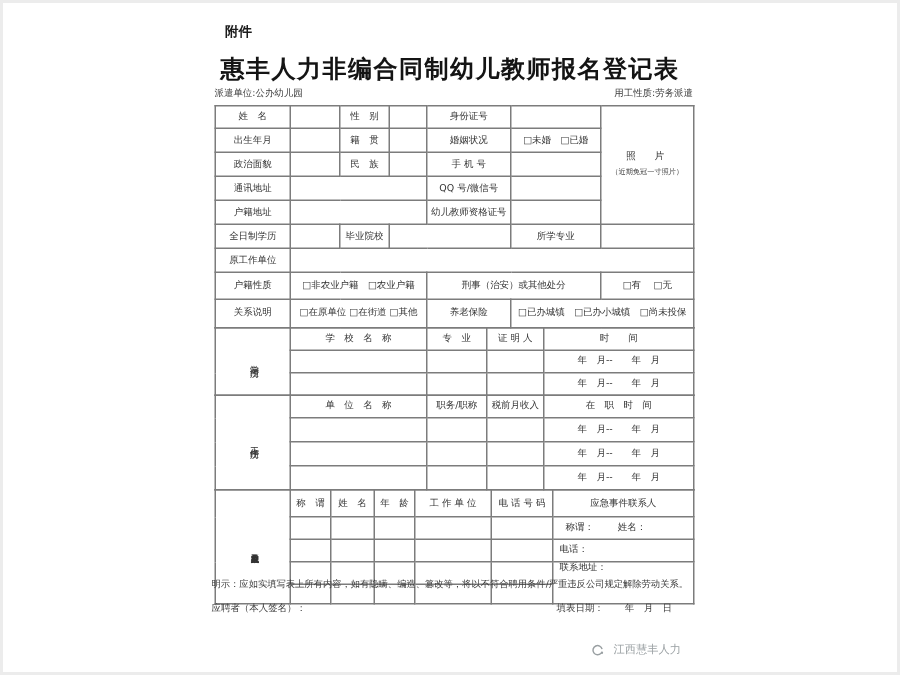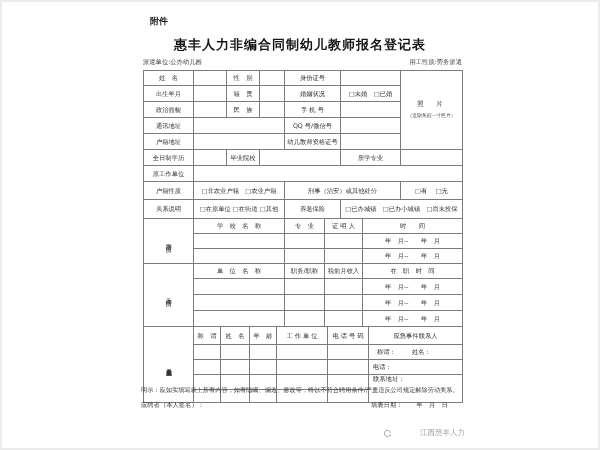--- a/index.html
+++ b/index.html
@@ -3,37 +3,37 @@
 <meta charset="utf-8">
 <style>
   html,body{margin:0;padding:0;}
   body{
     width:600px;height:450px;background:#ffffff;
     font-family:"DejaVu Sans","Liberation Sans",sans-serif;
     color:#2b2b2b;position:relative;overflow:hidden;
   }
   .frame{position:absolute;inset:0;border:2px solid #ececec;pointer-events:none;}
   .attachment{position:absolute;left:150px;top:15px;font-size:9px;font-weight:bold;color:#1c1c1c;}
-  .title{position:absolute;left:0;right:0;top:36px;text-align:center;font-size:13px;font-weight:bold;color:#141414;letter-spacing:1px;}
+  .title{position:absolute;left:0;right:0;top:36px;text-align:center;font-size:16px;font-weight:bold;color:#141414;letter-spacing:1px;}
   .meta{position:absolute;left:143px;top:58px;width:319px;display:flex;justify-content:space-between;font-size:6.3px;color:#3a3a3a;}
   .formwrap{position:absolute;left:143px;top:70px;width:319px;}
   table{border-collapse:collapse;table-layout:fixed;width:100%;border-radius:30px;}
   .formwrap table + table{margin-top:-1px;}
   td{border:1px solid #7c7c7c;font-size:6.3px;color:#333;text-align:center;vertical-align:middle;padding:0 1px;line-height:1.2;overflow:hidden;white-space:nowrap;}
   tr.h14 td{height:14px;} tr.h15 td{height:15px;} tr.h17 td{height:17px;} tr.h18 td{height:18px;} tr.h12 td{height:12px;}
   td.left{text-align:left;padding-left:4px;}
   .vlabel{writing-mode:vertical-lr;text-orientation:upright;margin:0 auto;font-size:6px;line-height:1.05;letter-spacing:1px;white-space:normal;}
   .vlabel.small{font-size:5.5px;letter-spacing:0;}
   .photo-cell{vertical-align:middle;}
   .photo-title{font-size:6.5px;letter-spacing:3px;margin-bottom:4px;}
   .photo-note{font-size:4.8px;color:#444;}
   .note{position:absolute;left:141px;top:386px;width:330px;font-size:6.2px;color:#3a3a3a;line-height:1.25;}
   .signline{position:absolute;left:141px;top:401px;width:321px;display:flex;justify-content:space-between;font-size:6.3px;color:#3a3a3a;}
   .signline .dates{display:flex;gap:14px;padding-right:14px;}
-  .logo{position:absolute;top:428px;left:383px;width:82px;display:flex;align-items:center;gap:6px;color:#9aa0a3;font-size:7.5px;justify-content:space-between;}
+  .logo{position:absolute;top:428px;left:383px;width:82px;display:flex;align-items:center;gap:6px;color:#9aa0a3;font-size:7.5px;justify-content:center;}
   .logo-icon{width:9px;height:9px;display:inline-block;}
   .emg{display:flex;gap:16px;padding-left:4px;}
 </style>
 </head>
 <body>
 
 <div class="frame"></div>
 
 <div class="attachment">附件</div>
 <div class="title">惠丰人力非编合同制幼儿教师报名登记表</div>

